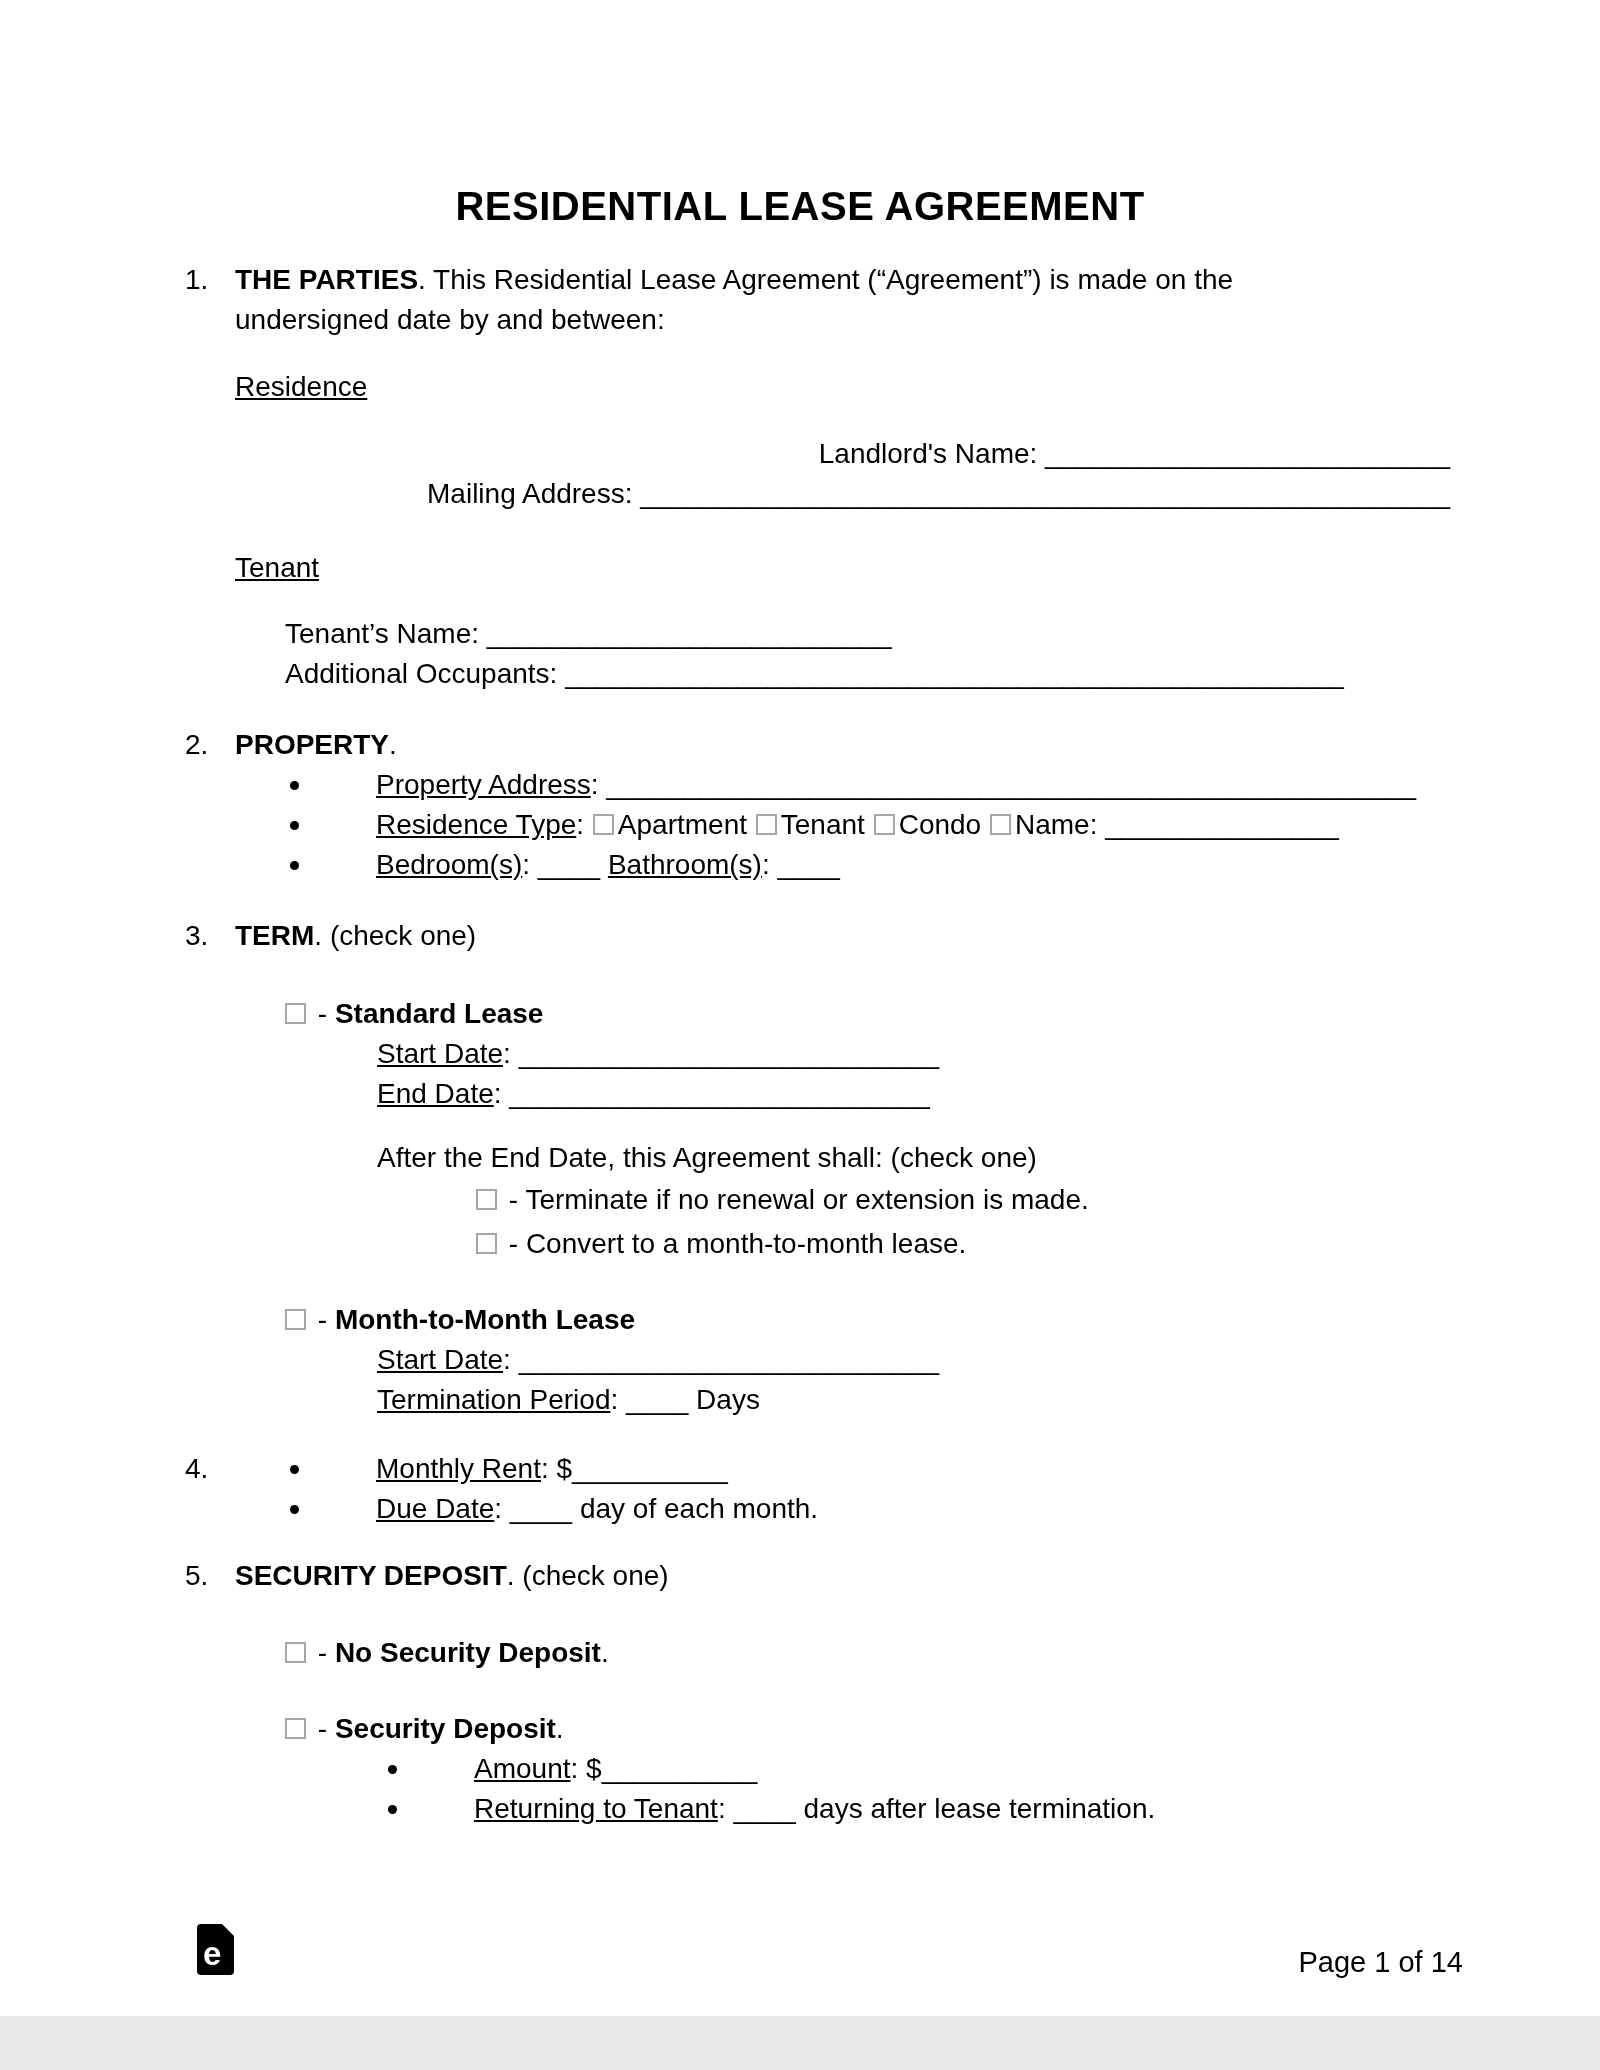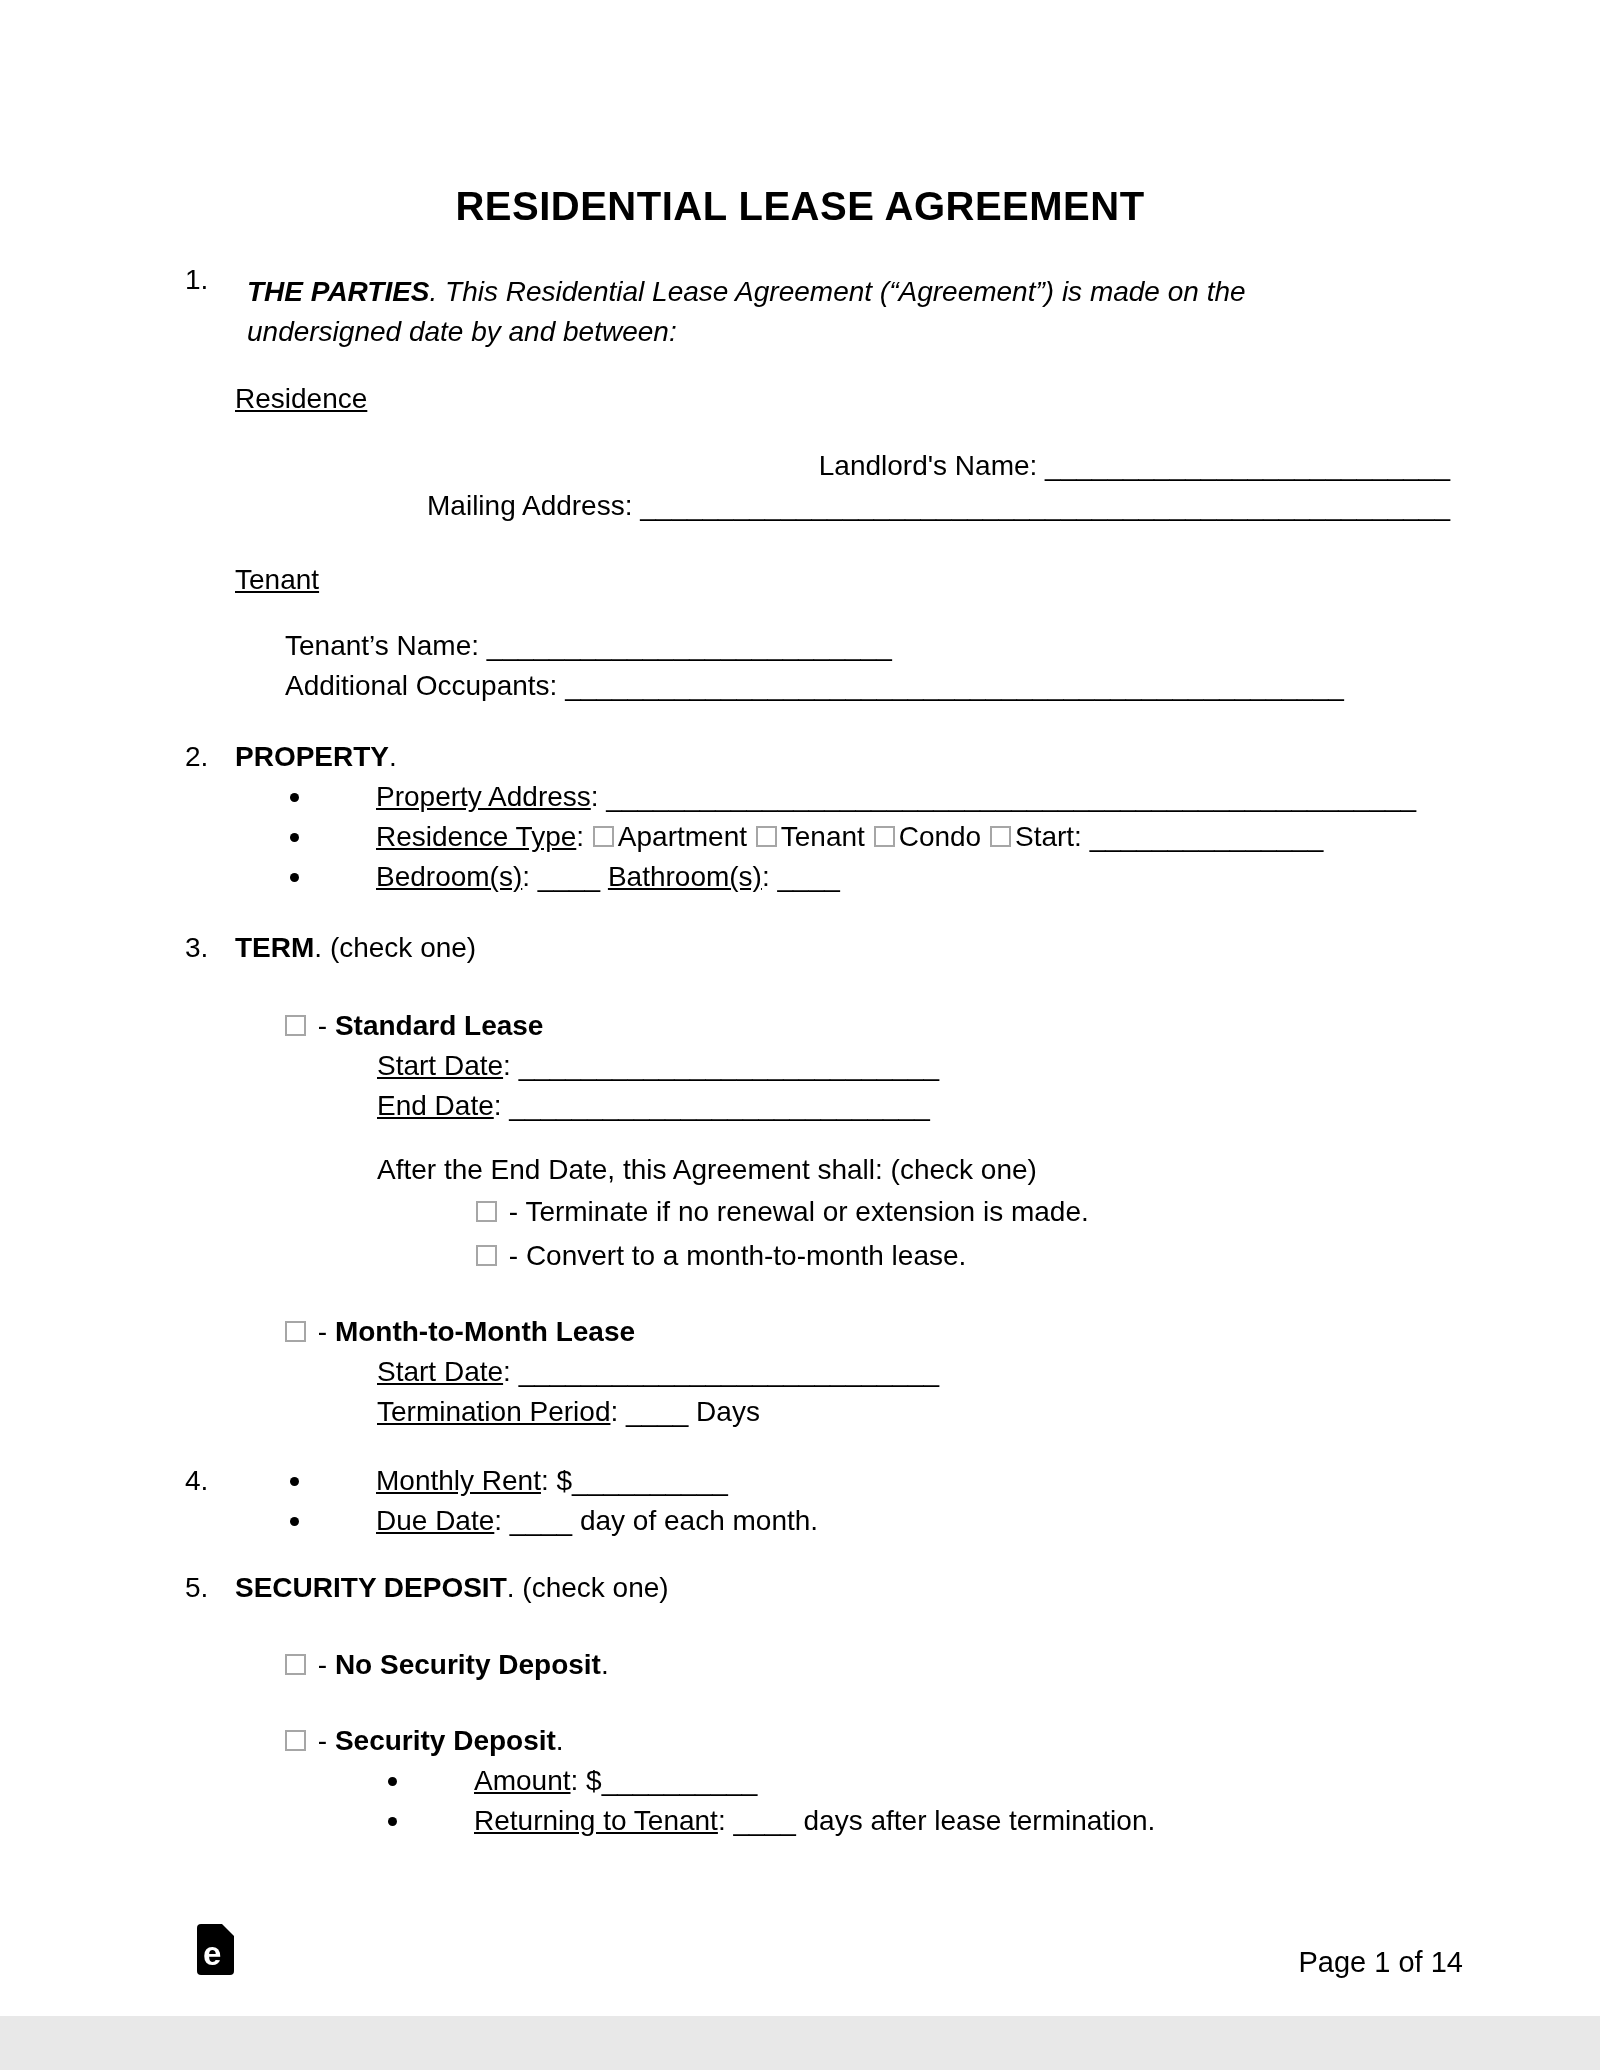--- a/index.html
+++ b/index.html
@@ -17,21 +17,21 @@
     margin:182px 0 0 0;
     font-size:40px;line-height:48px;font-weight:bold;
     text-align:center;letter-spacing:0.5px;
   }
   .content{padding:0 150px 0 185px;}
   .sec{display:flex;}
   .sec .num{flex:0 0 50px;}
   .sec .sec-body{flex:1;min-width:0;}
   .bld{font-weight:bold;}
   .ul{text-decoration:underline;}
-  .intro{max-width:1135px;margin:12px;font-style:italic;}
+  .intro{max-width:1135px;margin:0;}
   p{margin:0;}
 
   
   #sec-parties{margin-top:30px;}
   .landlord-h{margin-top:27px;}
   .landlord-fields{margin-top:27px;text-align:right;}
   .tenant-h{margin-top:34px;}
   .tenant-fields{margin-top:26px;}
   #sec-property{margin-top:31px;}
   #sec-term{margin-top:31px;}
@@ -128,21 +128,21 @@
       <div class="sec-body">
         <p><span class="bld">PROPERTY</span><span>.</span></p>
 
         <div class="brow">
           <span class="b"></span>
           <p><span class="ul">Property Address</span><span>:</span> <span class="blank">____________________________________________________</span></p>
         </div>
 
         <div class="brow">
           <span class="b"></span>
-          <p><span class="ul">Residence Type</span><span>:</span> <span class="cb"></span><span>Apartment</span> <span class="cb"></span><span>Tenant</span> <span class="cb"></span><span>Condo</span> <span class="cb"></span><span>Start</span><span>:</span> <span class="blank">_______________</span></p>
+          <p><span class="ul">Residence Type</span><span>:</span> <span class="cb"></span><span>Apartment</span> <span class="cb"></span><span>Tenant</span> <span class="cb"></span><span>Condo</span> <span class="cb"></span><span>Name</span><span>:</span> <span class="blank">_______________</span></p>
         </div>
 
         <div class="brow">
           <span class="b"></span>
           <p><span class="ul">Bedroom(s)</span><span>:</span> <span class="blank">____</span> <span class="ul">Bathroom(s)</span><span>:</span> <span class="blank">____</span></p>
         </div>
       </div>
     </div>
 
     <div class="sec" id="sec-term">

